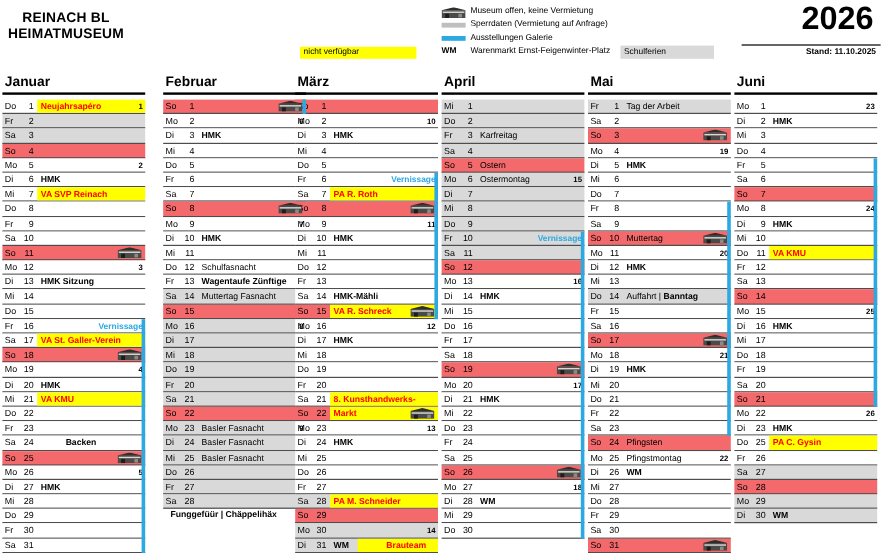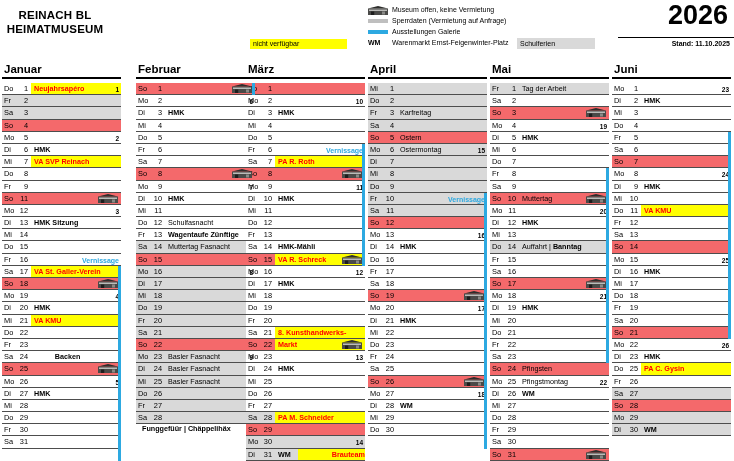--- a/index.html
+++ b/index.html
@@ -34,21 +34,21 @@
   .day-row.gray { background:#d9d9d9; }
   .day-row.red  { background:#f4696b; }
   .wd { display:inline-block; width:12px; padding-left:2px; }
   .dn { display:inline-block; width:12px; text-align:right; }
   .ev { margin-left:6px; white-space:nowrap; font-size:7.2px; }
   .ev b { font-weight:bold; }
   .ev.center { position:absolute; left:30px; right:18px; text-align:center; margin:0; }
   .hl { position:absolute; left:29px; right:0; top:0; bottom:0; background:#ffff00;
         color:#ff0000; font-weight:bold; font-size:7.2px; line-height:11px;
         padding-left:3px; z-index:1; white-space:nowrap; }
-  .hl.half { left:52px; text-align:right; padding-left:14px; }
+  .hl.half { left:52px; text-align:center; padding-left:14px; }
   .wk { position:absolute; right:2px; top:1px; font-size:6.5px; font-weight:bold; z-index:2; }
   .vern { position:absolute; right:2px; top:1px; color:#2da9e1; font-weight:bold;
           font-size:7px; z-index:2; }
   .house { position:absolute; right:3px; top:1px; width:20px; height:9px; z-index:2; }
   .exbar { position:absolute; right:0; width:3.5px; background:#2da9e1; z-index:3; }
 </style>
 </head>
 <body>
 
 <div>
@@ -95,20 +95,21 @@
         <div class="month-title">Januar</div>
         <div class="day-row"><span class="wd">Do</span><span class="dn">1</span><div class="hl">Neujahrsapéro</div><span class="wk">1</span></div>
         <div class="day-row gray"><span class="wd">Fr</span><span class="dn">2</span></div>
         <div class="day-row gray"><span class="wd">Sa</span><span class="dn">3</span></div>
         <div class="day-row red"><span class="wd">So</span><span class="dn">4</span></div>
         <div class="day-row"><span class="wd">Mo</span><span class="dn">5</span><span class="wk">2</span></div>
         <div class="day-row"><span class="wd">Di</span><span class="dn">6</span><span class="ev"><b>HMK</b></span></div>
         <div class="day-row"><span class="wd">Mi</span><span class="dn">7</span><div class="hl">VA  SVP Reinach</div></div>
         <div class="day-row"><span class="wd">Do</span><span class="dn">8</span></div>
         <div class="day-row"><span class="wd">Fr</span><span class="dn">9</span></div>
+        <div class="day-row"><span class="wd">Sa</span><span class="dn">10</span></div>
         <div class="day-row red"><span class="wd">So</span><span class="dn">11</span><span class="house"><svg width="20" height="9" viewBox="0 0 20 9">
               <rect x="0" y="2.5" width="20" height="6.5" fill="#4a4a48"></rect>
               <path d="M0 2.5 L10 0 L20 2.5 Z" fill="#2e2e2c"></path>
               <rect x="1" y="3.6" width="18" height="1.2" fill="#d8d8d4"></rect>
               <rect x="3" y="5.5" width="3.2" height="3.5" fill="#1d1d1d"></rect>
               <rect x="14" y="5.5" width="3" height="3" fill="#8a8a86"></rect>
             </svg></span></div>
         <div class="day-row"><span class="wd">Mo</span><span class="dn">12</span><span class="wk">3</span></div>
         <div class="day-row"><span class="wd">Di</span><span class="dn">13</span><span class="ev"><b>HMK Sitzung</b></span></div>
         <div class="day-row"><span class="wd">Mi</span><span class="dn">14</span></div>
@@ -249,20 +250,21 @@
         <div class="day-row red"><span class="wd">So</span><span class="dn">5</span><span class="ev">Ostern</span></div>
         <div class="day-row gray"><span class="wd">Mo</span><span class="dn">6</span><span class="ev">Ostermontag</span><span class="wk">15</span></div>
         <div class="day-row gray"><span class="wd">Di</span><span class="dn">7</span></div>
         <div class="day-row gray"><span class="wd">Mi</span><span class="dn">8</span></div>
         <div class="day-row gray"><span class="wd">Do</span><span class="dn">9</span></div>
         <div class="day-row gray"><span class="wd">Fr</span><span class="dn">10</span><span class="vern">Vernissage</span></div>
         <div class="day-row gray"><span class="wd">Sa</span><span class="dn">11</span></div>
         <div class="day-row red"><span class="wd">So</span><span class="dn">12</span></div>
         <div class="day-row"><span class="wd">Mo</span><span class="dn">13</span><span class="wk">16</span></div>
         <div class="day-row"><span class="wd">Di</span><span class="dn">14</span><span class="ev"><b>HMK</b></span></div>
+        <div class="day-row"><span class="wd">Mi</span><span class="dn">15</span></div>
         <div class="day-row"><span class="wd">Do</span><span class="dn">16</span></div>
         <div class="day-row"><span class="wd">Fr</span><span class="dn">17</span></div>
         <div class="day-row"><span class="wd">Sa</span><span class="dn">18</span></div>
         <div class="day-row red"><span class="wd">So</span><span class="dn">19</span><span class="house"><svg width="20" height="9" viewBox="0 0 20 9">
               <rect x="0" y="2.5" width="20" height="6.5" fill="#4a4a48"></rect>
               <path d="M0 2.5 L10 0 L20 2.5 Z" fill="#2e2e2c"></path>
               <rect x="1" y="3.6" width="18" height="1.2" fill="#d8d8d4"></rect>
               <rect x="3" y="5.5" width="3.2" height="3.5" fill="#1d1d1d"></rect>
               <rect x="14" y="5.5" width="3" height="3" fill="#8a8a86"></rect>
             </svg></span></div>

